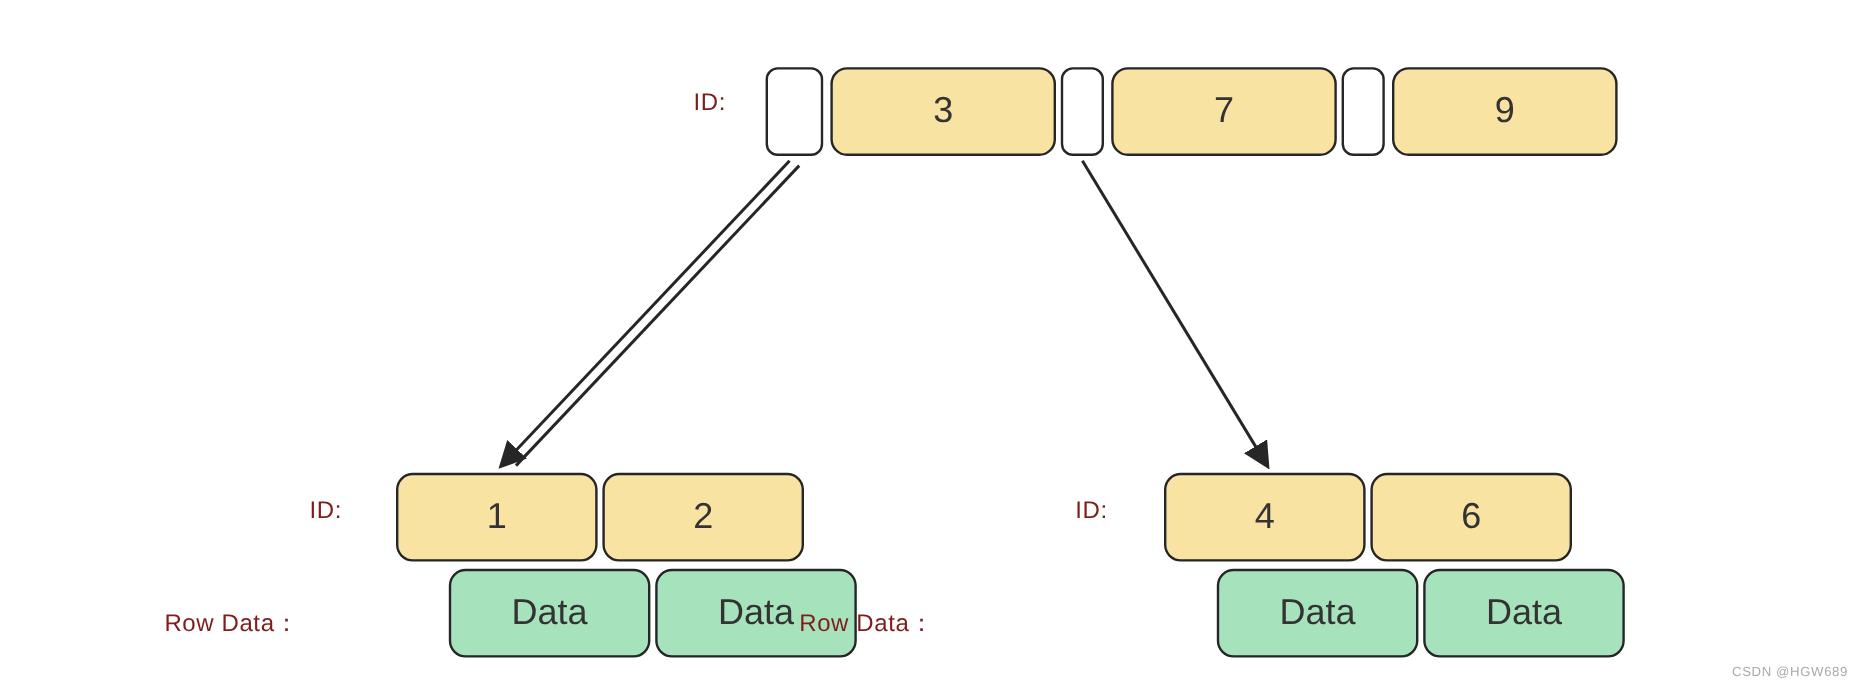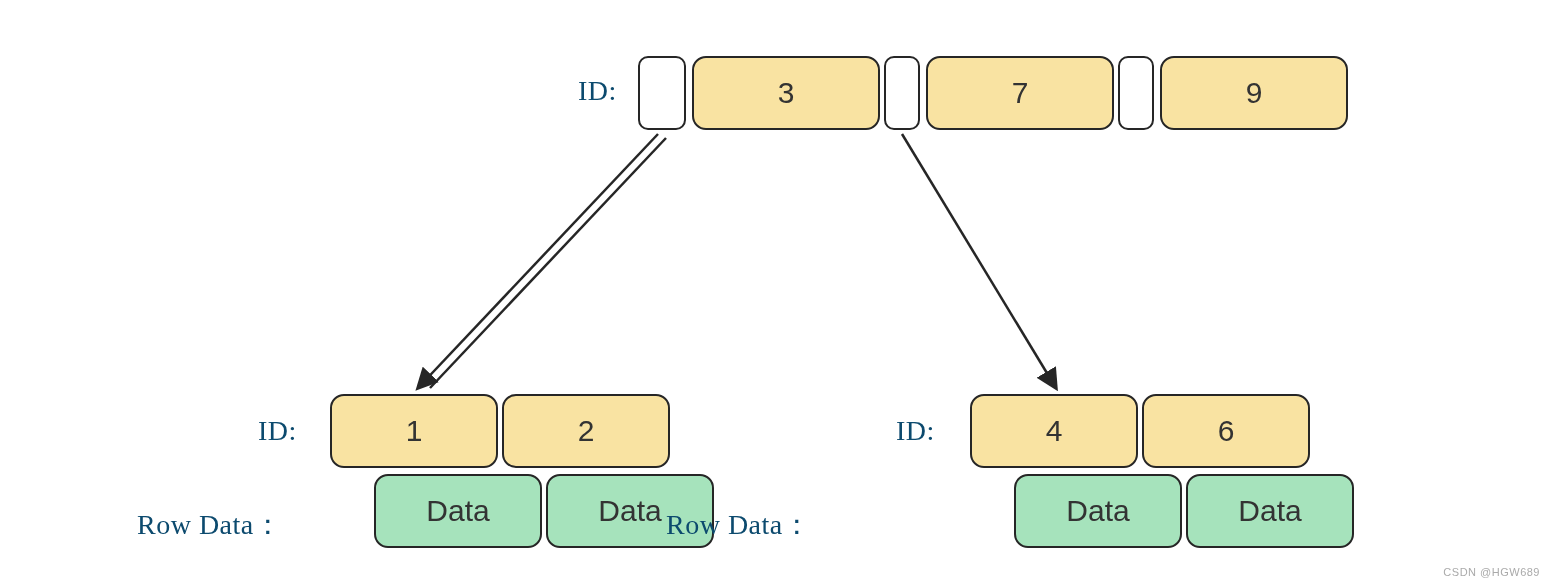--- a/index.html
+++ b/index.html
@@ -7,24 +7,23 @@
     padding: 0;
     width: 1546px;
     height: 578px;
     background: #ffffff;
     font-family: "Helvetica Neue", Arial, sans-serif;
     position: relative;
     overflow: hidden;
   }
   .label {
     position: absolute;
-    font-size: 28px;
-    color: #0c4a6e;
+    font-size: 20px;
+    color: #7f1d1d;
     letter-spacing: 0.5px;
-    font-family: Liberation Serif, serif;
   }
   .cell {
     position: absolute;
     border: 2.5px solid #262626;
     border-radius: 14px;
     box-sizing: border-box;
     display: flex;
     align-items: center;
     justify-content: center;
     font-size: 30px;
@@ -38,21 +37,21 @@
     position: absolute;
     left: 0;
     top: 0;
     width: 1546px;
     height: 578px;
     pointer-events: none;
   }
   .watermark {
     position: absolute;
     right: 6px;
-    bottom: 0;
+    bottom: 12px;
     font-size: 11px;
     color: #aaa;
     letter-spacing: 0.5px;
   }
 </style>
 </head>
 <body>
 
 <div class="label" style="left:578px; top:75px;">ID:</div>
 

